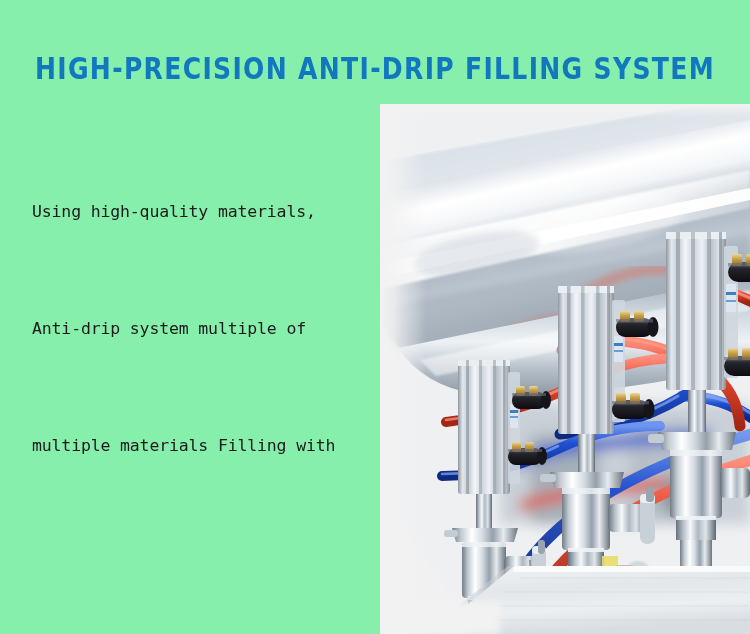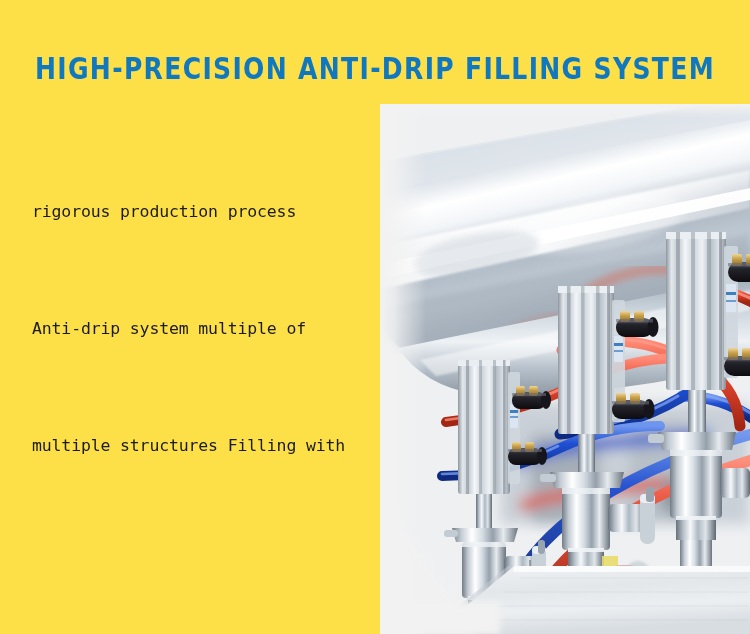--- a/index.html
+++ b/index.html
@@ -13,21 +13,21 @@
   body {
     background: #f2f2f2;
     font-family: "DejaVu Sans", sans-serif;
     position: relative;
   }
 
   #stage {
     position: relative;
     width: 750px;
     height: 634px;
-    background: #fde047;
+    background: #86efac;
     overflow: hidden;
   }
 
   
   #page-title {
     position: absolute;
     left: 0;
     top: 52px;
     width: 750px;
     text-align: center;
@@ -401,23 +401,23 @@
     </svg>
   </div>
 
   <div class="soft-left-fade"></div>
   <div class="soft-top-fade"></div>
 
   <h1 id="page-title">HIGH-PRECISION ANTI-DRIP FILLING SYSTEM</h1>
 
   <div id="copy-block">
     <p class="para" id="para-1">
-      <span class="ln">rigorous production process</span>
+      <span class="ln">Using high-quality materials,</span>
       <span class="ln">Anti-drip system multiple of</span>
-      <span class="ln">multiple structures Filling with</span>
+      <span class="ln">multiple materials Filling with</span>
       
       
       
       
     </p>
 
   </div>
 
 </div>
 

